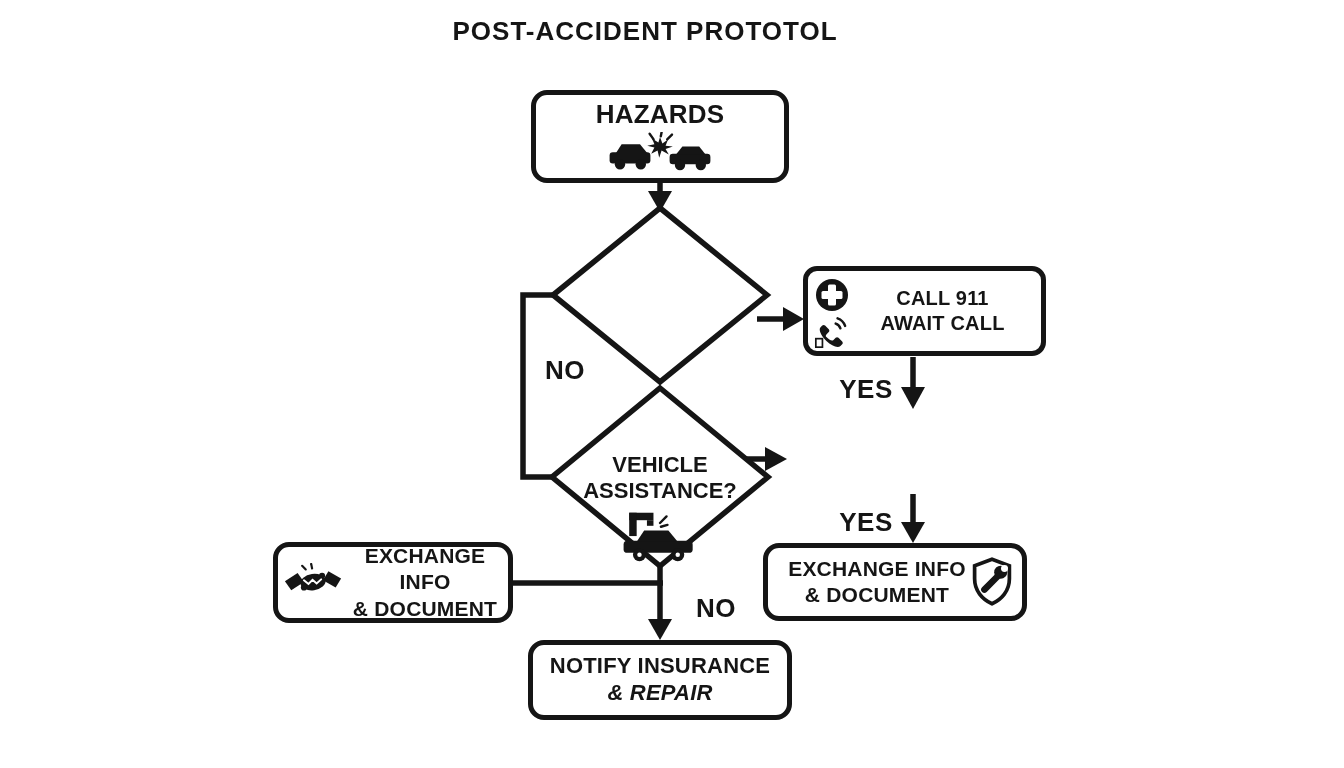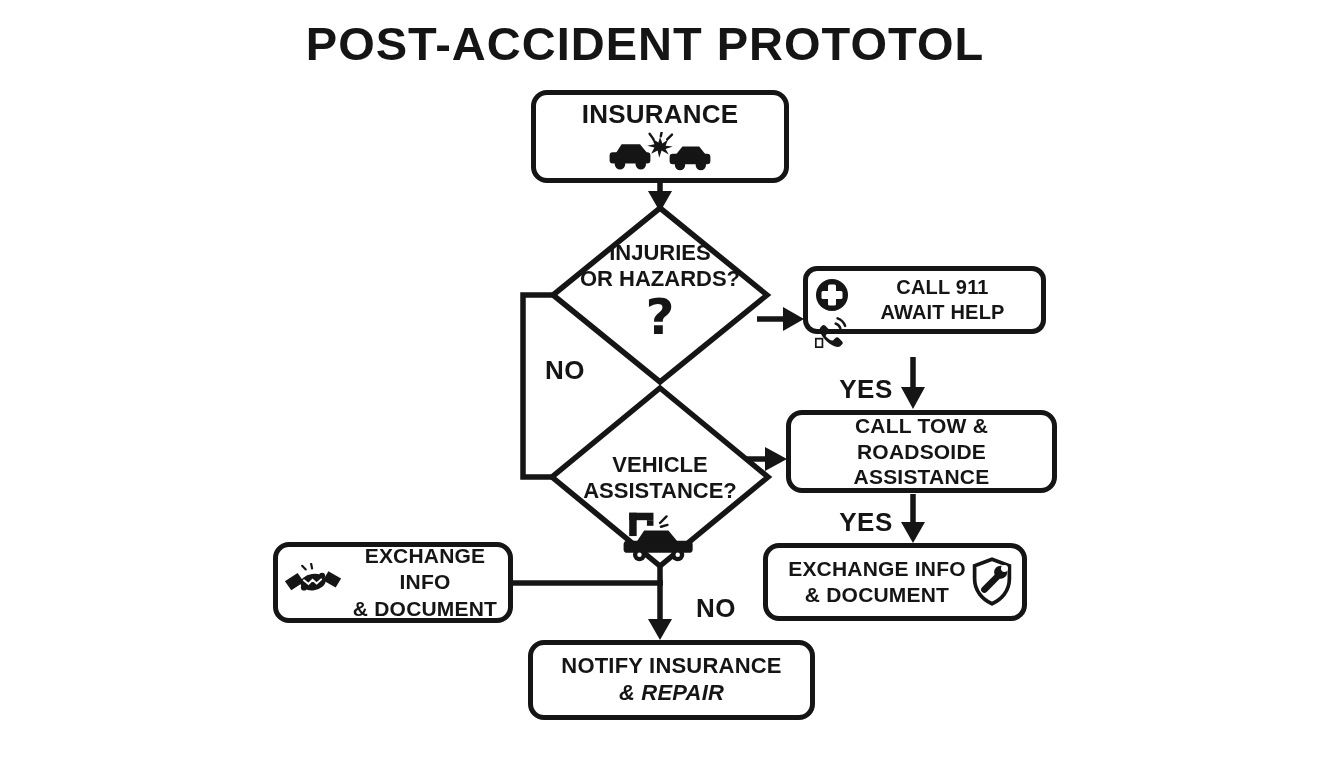--- a/index.html
+++ b/index.html
@@ -4,21 +4,21 @@
 <style>
   html,body{margin:0;padding:0;}
   body{
     width:1344px;height:768px;background:#ffffff;
     font-family:"Liberation Sans",sans-serif;color:#151515;
     position:relative;overflow:hidden;
   }
   .stage{position:absolute;left:0;top:0;width:1344px;height:768px;}
   .title{
     position:absolute;left:0;top:16px;width:1290px;text-align:center;
-    font-size:47px;font-weight:700;letter-spacing:1px;z-index:3;
+    font-size:26px;font-weight:700;letter-spacing:1px;z-index:3;
   }
   svg.connectors{position:absolute;left:0;top:0;z-index:1;}
   .node{
     position:absolute;z-index:2;background:#ffffff;
     border:5px solid #151515;border-radius:16px;box-sizing:border-box;
     display:flex;flex-direction:column;align-items:center;justify-content:center;
     text-align:center;font-weight:700;letter-spacing:0.2px;
   }
   .node .ln{line-height:1.22;}
   .diamond-label{
@@ -79,75 +79,66 @@
       <polygon points="648,191 672,191 660,212"></polygon>
       <polygon points="783,307 783,331 804,319"></polygon>
       <polygon points="901,387 925,387 913,409"></polygon>
       <polygon points="765,447 765,471 787,459"></polygon>
       <polygon points="901,522 925,522 913,543"></polygon>
       <polygon points="648,619 672,619 660,640"></polygon>
     </g>
   </svg>
 
   <div class="node" style="left:531px;top:90px;width:258px;height:93px;">
-    <div class="ln" style="font-size:26px;">INSURANCE</div>
+    <div class="ln" style="font-size:26px;">HAZARDS</div>
     <svg width="104" height="42" viewBox="0 0 130 52" style="margin-top:2px;">
       <g fill="#151515">
         <rect x="2" y="25" width="51" height="14" rx="4"></rect>
         <path d="M10,26 L17,15 H40 L49,26 Z"></path>
         <circle cx="15" cy="40" r="6.5"></circle>
           <circle cx="41" cy="40" r="6.5"></circle>
         <rect x="77" y="27" width="51" height="13" rx="4"></rect>
         <path d="M85,28 L93,18 H114 L122,28 Z"></path>
         <circle cx="90" cy="41" r="6.5"></circle>
           <circle cx="116" cy="41" r="6.5"></circle>
         <polygon points="65,6 68,14 75,9 72,17 81,18 72,21 76,28 67,23 64,32 62,23 54,27 58,19 49,17 58,15 55,8 63,13"></polygon>
       </g>
       <g stroke="#151515" stroke-width="3" stroke-linecap="round">
         <line x1="52" y1="2" x2="57" y2="9"></line>
         <line x1="67" y1="0" x2="66" y2="5"></line>
         <line x1="80" y1="3" x2="74" y2="9"></line>
       </g>
     </svg>
   </div>
 
-  <div class="diamond-label" style="left:555px;top:240px;width:210px;font-size:22px;">
-    <div>INJURIES</div>
-    <div>OR HAZARDS?</div>
-    <div class="qmark">?</div>
-  </div>
-
-  <div class="node" style="left:803px;top:266px;width:243px;height:68px;border-radius:14px;">
+
+  <div class="node" style="left:803px;top:266px;width:243px;height:90px;border-radius:14px;">
     <div class="call911-inner">
       <svg class="icon-abs" style="left:6px;top:6px;" width="36" height="36" viewBox="0 0 36 36">
         <circle cx="18" cy="18" r="16" fill="#151515"></circle>
         <rect x="14" y="7.5" width="8" height="21" rx="1.5" fill="#ffffff"></rect>
         <rect x="7.5" y="14" width="21" height="8" rx="1.5" fill="#ffffff"></rect>
       </svg>
       <svg class="icon-abs" style="left:5px;top:45px;" width="34" height="34" viewBox="0 0 36 36">
         <path fill="#151515" d="M13.9,22.1c3.3,3.3,6.2,4.9,7.8,3.3l2.3-2.3c0.8-0.8,2.2-0.8,3,0l3.9,3.9
           c0.8,0.8,0.8,2.2,0,3l-1.8,1.8c-2.5,2.5-9.3,0.4-14.9-5.2S5.5,14.4,8,11.9l1.8-1.8c0.8-0.8,2.2-0.8,3,0
           l3.9,3.9c0.8,0.8,0.8,2.2,0,3l-2.3,2.3C12.9,20.8,13.9,22.1,13.9,22.1z"></path>
         <g stroke="#151515" stroke-width="2.6" fill="none" stroke-linecap="round">
           <path d="M24,8 a8,8 0 0 1 5,5"></path>
           <path d="M26,2.5 a13,13 0 0 1 8,8"></path>
         </g>
         <rect x="3" y="24" width="7" height="9" fill="none" stroke="#151515" stroke-width="1.8"></rect>
       </svg>
       <div class="call911-text">
         <div>CALL 911</div>
-        <div>AWAIT HELP</div>
+        <div>AWAIT CALL</div>
       </div>
     </div>
   </div>
 
-  <div class="node" style="left:786px;top:410px;width:271px;height:83px;">
-    <div class="ln" style="font-size:21px;">CALL TOW &amp;</div>
-    <div class="ln" style="font-size:21px;">ROADSOIDE ASSISTANCE</div>
-  </div>
 
   <div class="diamond-label" style="left:555px;top:426px;width:210px;font-size:22px;margin-top:26px;">
     <div>VEHICLE</div>
     <div>ASSISTANCE?</div>
     <svg width="86" height="56" viewBox="0 0 90 60" style="margin-top:5px;">
       <g fill="#151515">
         <rect x="12" y="4" width="26" height="8"></rect>
         <rect x="12" y="4" width="8" height="25"></rect>
         <rect x="31" y="12" width="7" height="6"></rect>
         <rect x="6" y="34" width="74" height="13" rx="4"></rect>
@@ -195,21 +186,21 @@
       </div>
       <svg width="44" height="50" viewBox="0 0 40 46" style="margin-right:8px;">
         <path d="M20,2 L36,8 V20 C36,31 29,39 20,43 C11,39 4,31 4,20 V8 Z" fill="#ffffff" stroke="#151515" stroke-width="3.4"></path>
         <circle cx="28" cy="14" r="6" fill="#151515"></circle>
         <circle cx="31.5" cy="10.5" r="3.2" fill="#ffffff"></circle>
         <line x1="25" y1="18" x2="13" y2="30" stroke="#151515" stroke-width="6" stroke-linecap="round"></line>
       </svg>
     </div>
   </div>
 
-  <div class="node" style="left:528px;top:640px;width:287px;height:80px;">
+  <div class="node" style="left:528px;top:640px;width:264px;height:80px;">
     <div class="ln" style="font-size:22px;">NOTIFY INSURANCE</div>
     <div class="ln" style="font-size:22px;font-style:italic;">&amp; REPAIR</div>
   </div>
 
   <div class="edge-label" style="left:530px;top:355px;width:70px;">NO</div>
   <div class="edge-label" style="left:834px;top:374px;width:64px;">YES</div>
   <div class="edge-label" style="left:834px;top:507px;width:64px;">YES</div>
   <div class="edge-label" style="left:684px;top:593px;width:64px;">NO</div>
 
 </div>

